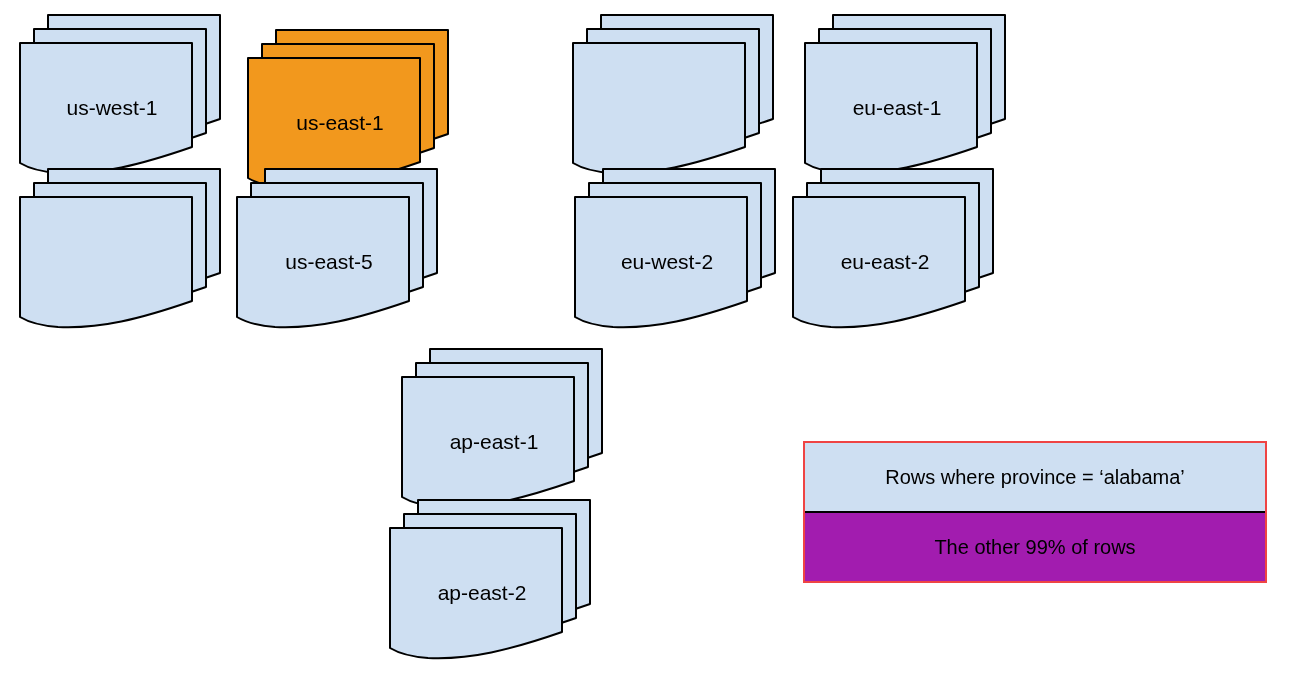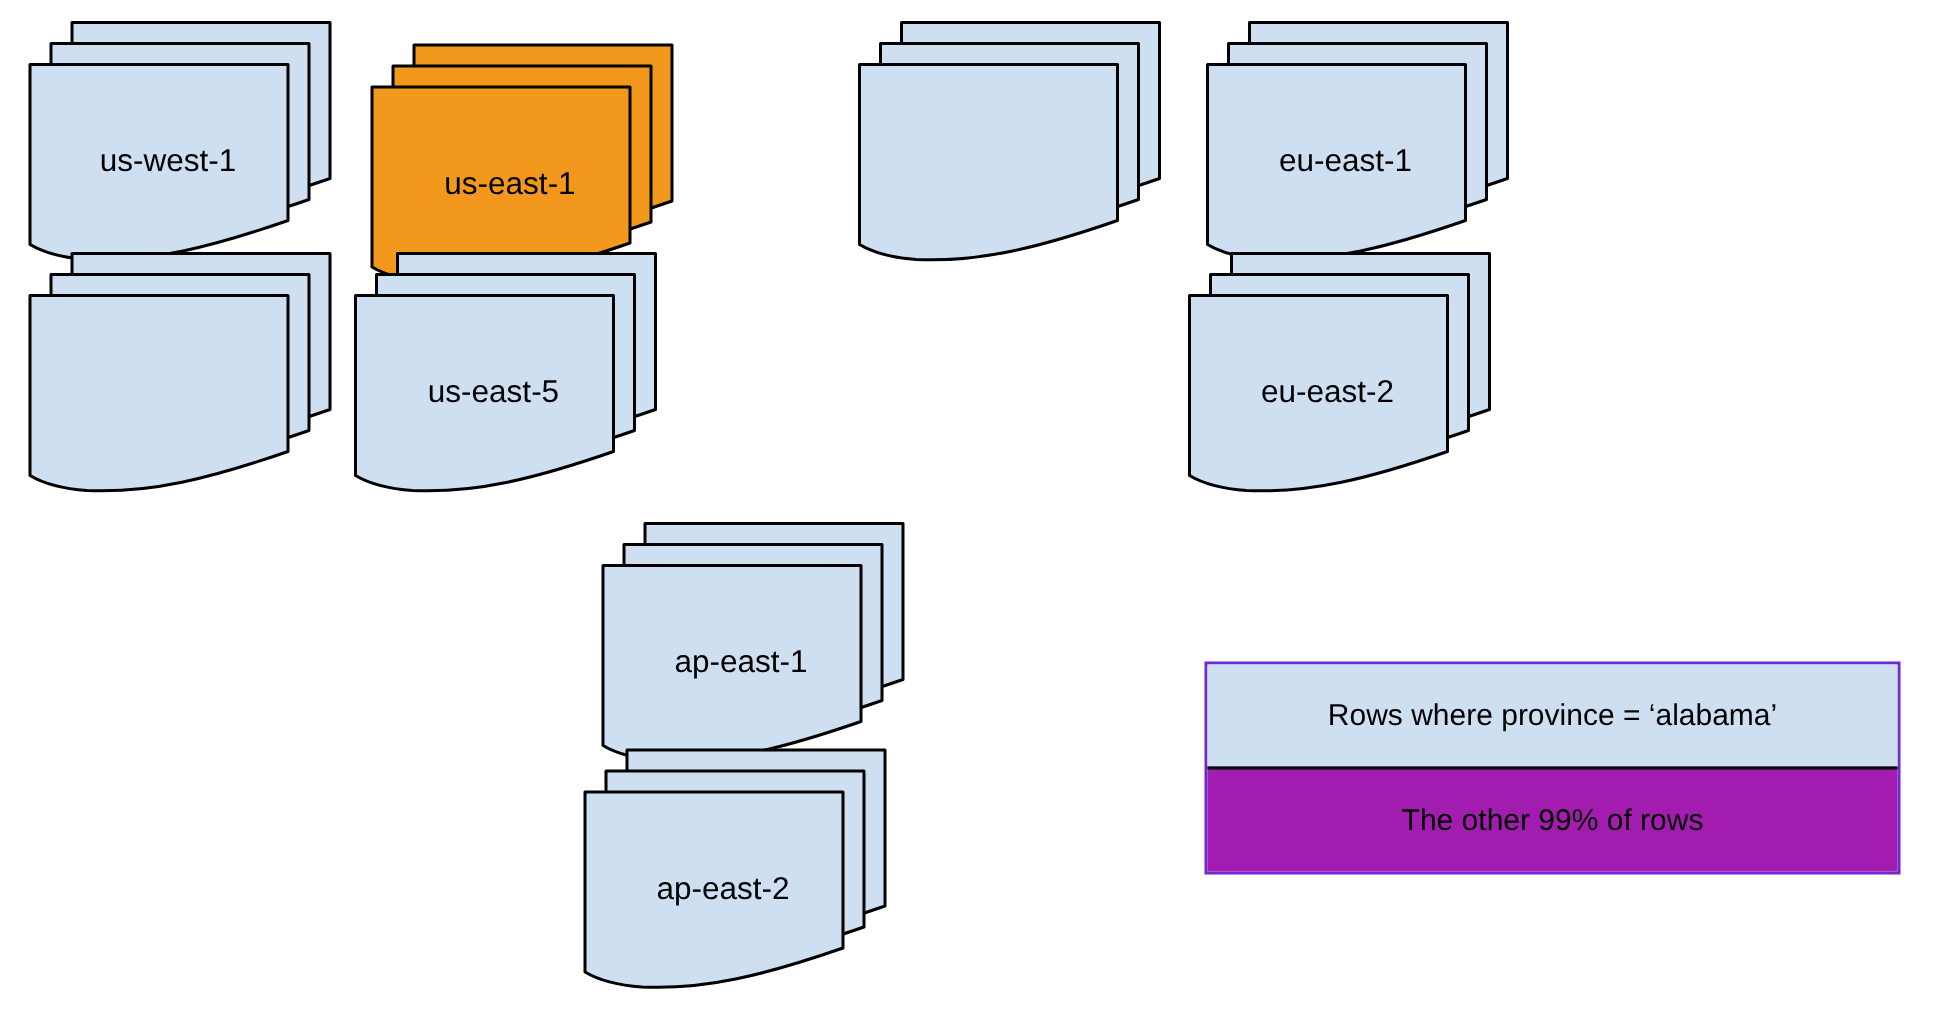--- a/index.html
+++ b/index.html
@@ -38,21 +38,21 @@
     justify-content: center;
     font-size: 21px;
     white-space: nowrap;
   }
   .legend {
     position: absolute;
     left: 803px;
     top: 441px;
     width: 464px;
     height: 142px;
-    border: 2px solid #6d28d9;
+    border: 2px solid #ef4444;
     box-sizing: border-box;
     display: flex;
     flex-direction: column;
   }
   .legend-row {
     flex: 1;
     display: flex;
     align-items: center;
     justify-content: center;
     font-size: 20px;
@@ -135,20 +135,30 @@
     <svg width="206" height="166" viewBox="0 0 206 166">
       <g stroke="#000000" stroke-width="2" stroke-linejoin="round" fill="#CEDFF2">
         <use href="#doc-shape" x="30" y="2"></use>
         <use href="#doc-shape" x="16" y="16"></use>
         <use href="#doc-shape" x="2" y="30"></use>
       </g>
     </svg>
     <div class="label">us-east-5</div>
   </div>
 
+  <div class="stack" style="left:573px; top:167px;">
+    <svg width="206" height="166" viewBox="0 0 206 166">
+      <g stroke="#000000" stroke-width="2" stroke-linejoin="round" fill="#CEDFF2">
+        <use href="#doc-shape" x="30" y="2"></use>
+        <use href="#doc-shape" x="16" y="16"></use>
+        <use href="#doc-shape" x="2" y="30"></use>
+      </g>
+    </svg>
+    <div class="label">eu-west-2</div>
+  </div>
 
   <div class="stack" style="left:791px; top:167px;">
     <svg width="206" height="166" viewBox="0 0 206 166">
       <g stroke="#000000" stroke-width="2" stroke-linejoin="round" fill="#CEDFF2">
         <use href="#doc-shape" x="30" y="2"></use>
         <use href="#doc-shape" x="16" y="16"></use>
         <use href="#doc-shape" x="2" y="30"></use>
       </g>
     </svg>
     <div class="label">eu-east-2</div>

